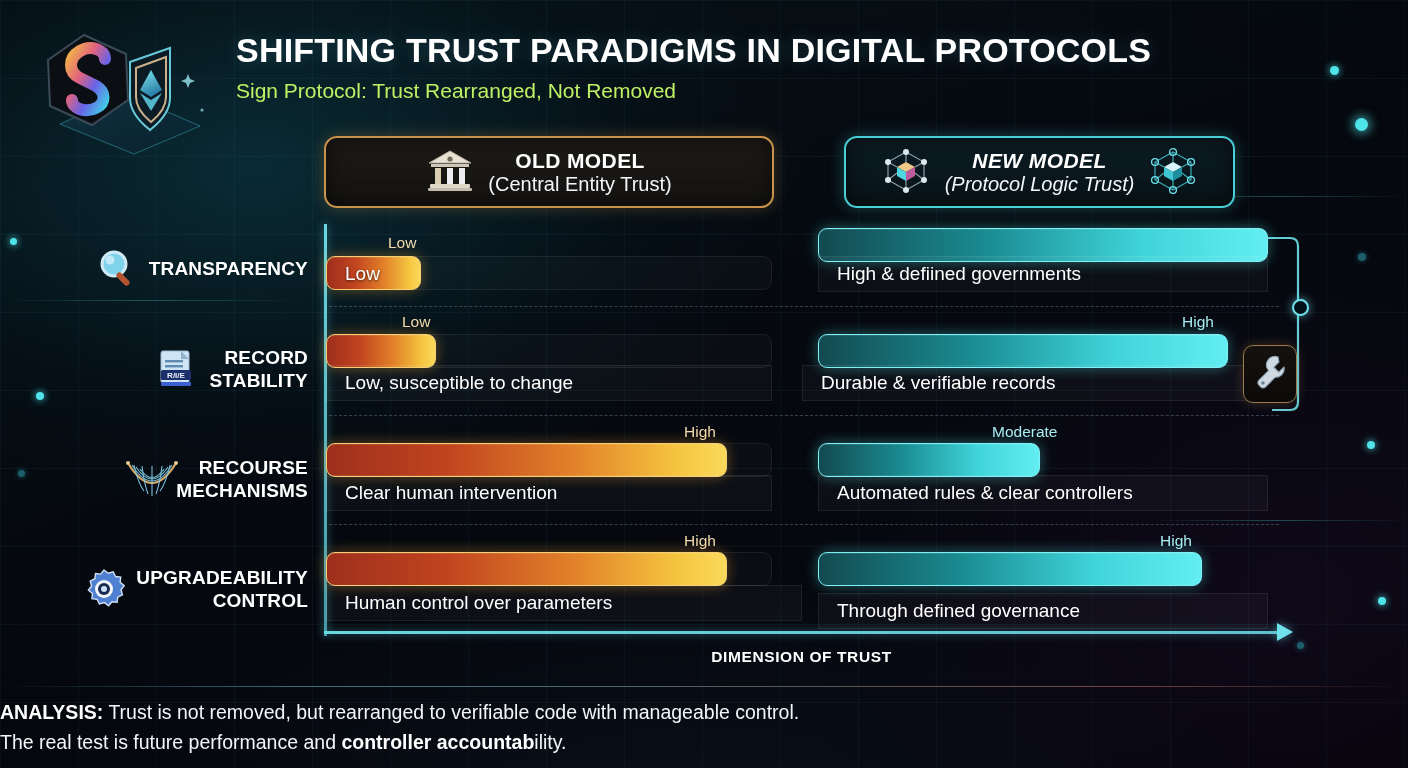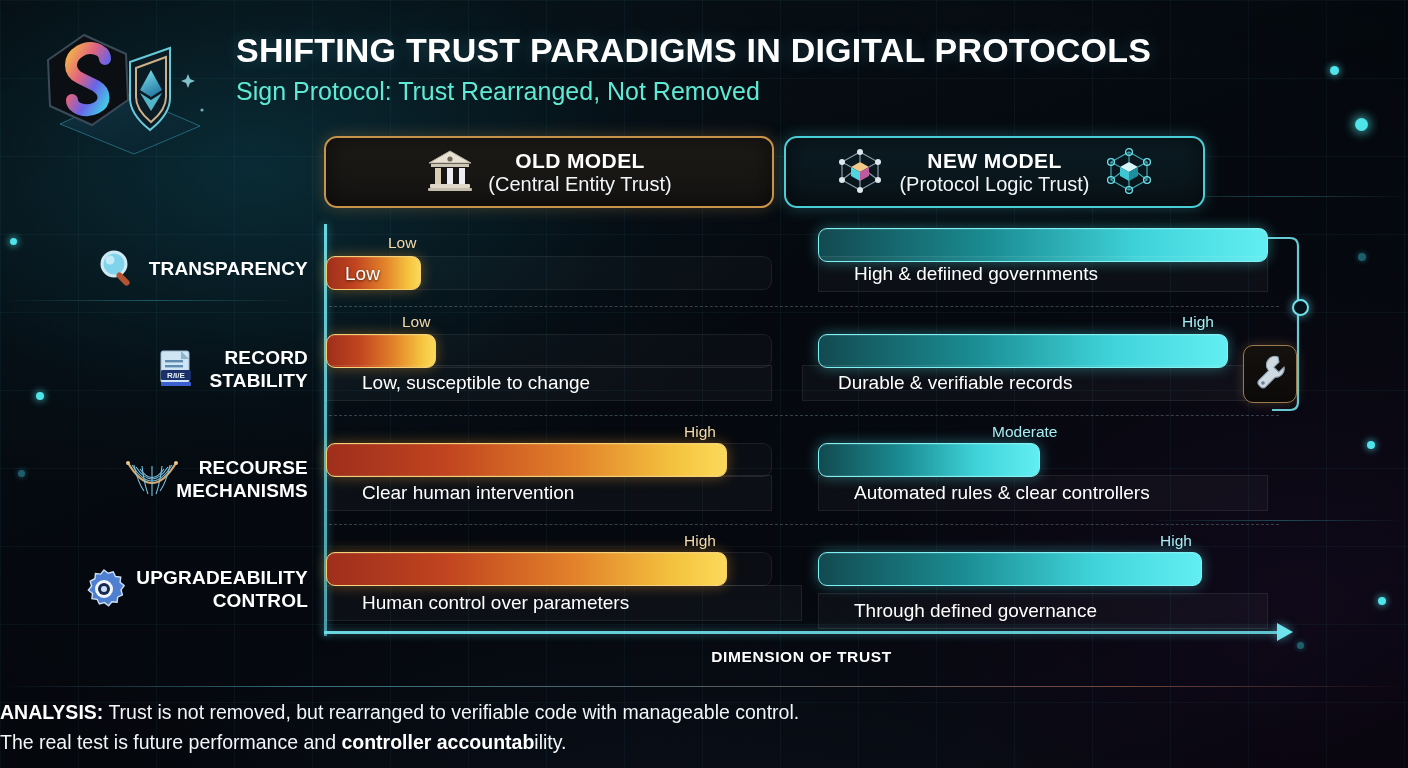--- a/index.html
+++ b/index.html
@@ -46,40 +46,41 @@
   
   .logo-wrap { position: absolute; left: 22px; top: 18px; width: 212px; height: 140px; }
 
   .titles { position: absolute; left: 236px; top: 28px; width: 1010px; }
   .title-main {
     font-size: 34px; font-weight: bold; letter-spacing: 0.2px;
     line-height: 44px; color: #ffffff;
     text-shadow: 0 0 16px rgba(120,210,235,0.22);
   }
   .title-sub {
-    font-size: 25px; font-weight: normal; line-height: 34px;
-    color: #5eead4; margin-top: 2px;
+    font-size: 21px; font-weight: normal; line-height: 34px;
+    color: #bef264; margin-top: 2px;
   }
 
   
   .panel {
     position: absolute; height: 72px; border-radius: 13px;
     display: flex; align-items: center; justify-content: center; gap: 14px;
   }
   .panel-old {
     left: 324px; top: 136px; width: 450px;
     background: linear-gradient(180deg, #1d1b18 0%, #141311 100%);
     border: 2px solid #c8924a;
     box-shadow: 0 0 16px rgba(200,146,74,0.30), inset 0 0 22px rgba(0,0,0,0.55);
   }
   .panel-new {
-    left: 784px; top: 136px; width: 421px;
+    left: 844px; top: 136px; width: 391px;
     background: linear-gradient(180deg, #0c1c24 0%, #081318 100%);
     border: 2px solid #49cfd8;
     box-shadow: 0 0 16px rgba(73,207,216,0.30), inset 0 0 22px rgba(0,0,0,0.55);
+    font-style: italic;
   }
   .panel-text { text-align: center; line-height: 1.12; }
   .panel-title { font-size: 21px; font-weight: bold; letter-spacing: 0.4px; }
   .panel-subtitle { font-size: 20px; font-weight: normal; color: #f2f6f8; text-align: center; }
 
   
   .axis-v {
     position: absolute; left: 324px; top: 224px; width: 3px; height: 412px;
     background: linear-gradient(180deg, rgba(110,225,235,0.95), rgba(90,200,215,0.75));
     box-shadow: 0 0 8px rgba(100,220,235,0.55);
@@ -144,21 +145,21 @@
     text-shadow: 0 1px 3px rgba(0,0,0,0.7);
   }
   .tick {
     position: absolute; font-size: 15.5px; line-height: 18px; white-space: nowrap;
   }
   .tick.old { color: #f3dcae; }
   .tick.new { color: #a9eef3; }
 
   .desc {
     position: absolute; height: 36px; border-radius: 0;
-    display: flex; align-items: center; padding-left: 35px;
+    display: flex; align-items: center; padding-left: 18px;
     font-size: 19px; color: #ffffff;
     background: rgba(255,255,255,0.030);
     border: 1px solid rgba(255,255,255,0.075);
   }
 
   
   .connector { position: absolute; left: 1262px; top: 232px; }
   .conn-node {
     position: absolute; left: 1292px; top: 299px;
     width: 17px; height: 17px; border-radius: 50%;

